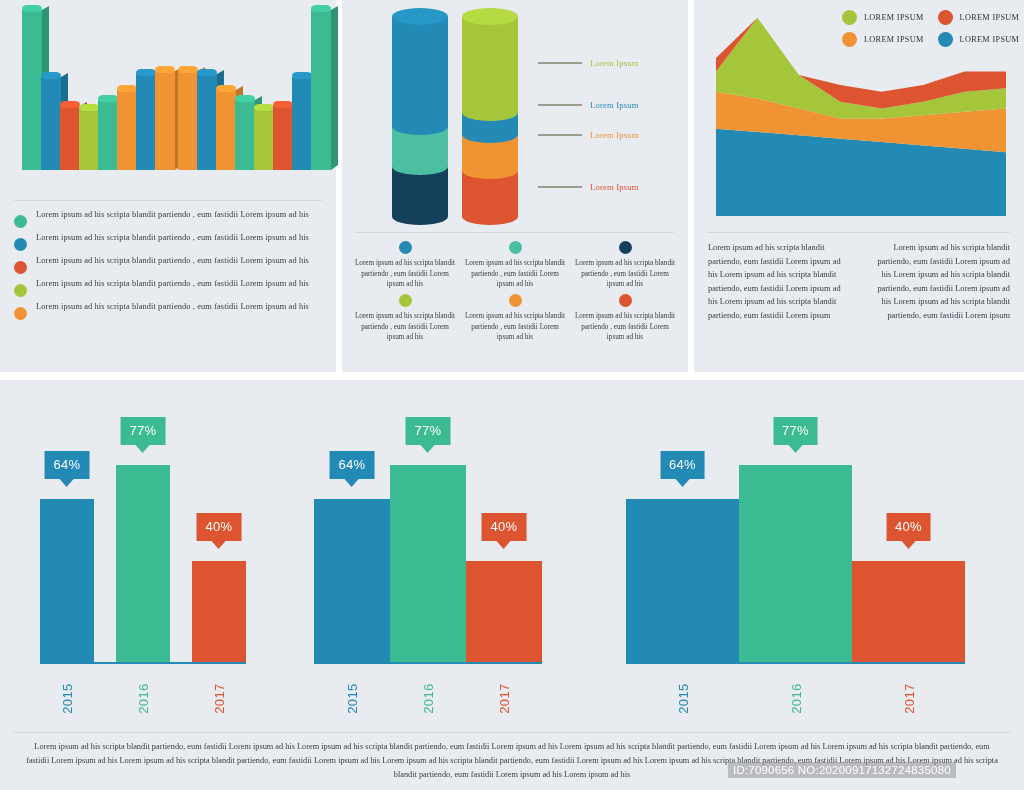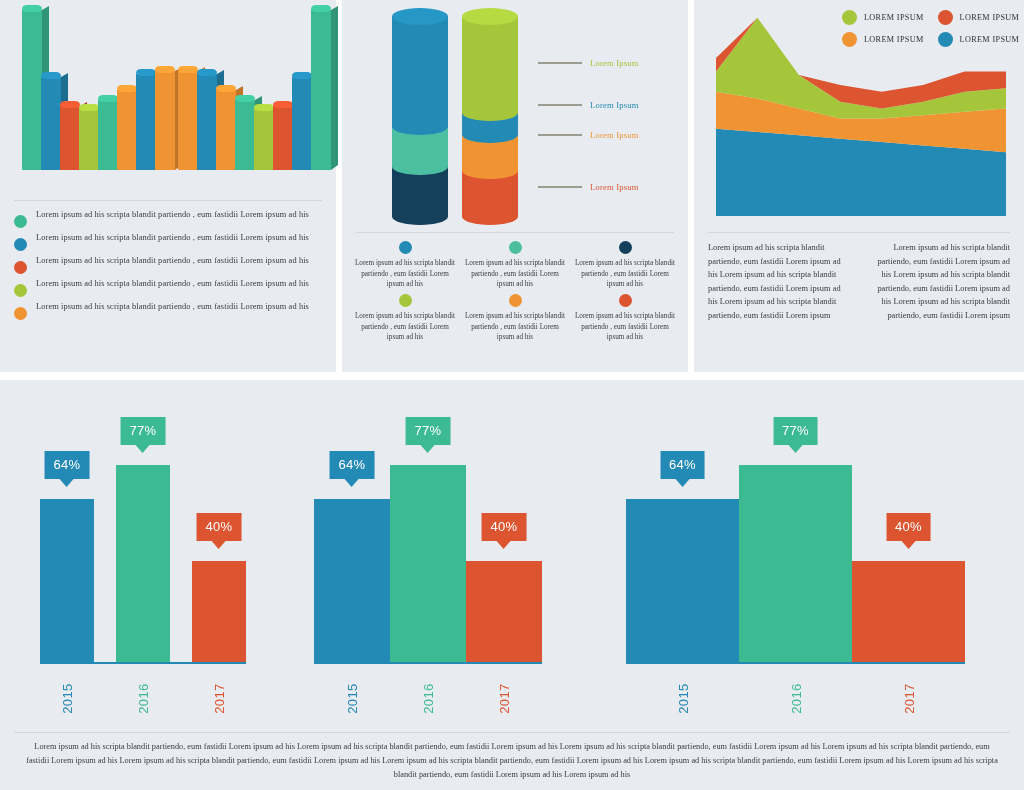--- a/index.html
+++ b/index.html
@@ -440,14 +440,15 @@
             <div class="badge" style="background: rgb(221, 84, 48); color: rgb(221, 84, 48); bottom: 123px;"><span style="color: rgb(255, 255, 255);">40%</span><span class="tail"></span></div>
           </div>
           <div class="ylabel" style="left: 342.5px; color: rgb(221, 84, 48);">2017</div>
           <div class="baseline" style="left: 60px; width: 339px; background: rgb(35, 137, 181);"></div>
         </div>
       </div>
     <div class="bottom-divider"></div>
     <div class="bottom-para">Lorem ipsum ad his scripta blandit partiendo, eum fastidii Lorem ipsum ad his Lorem ipsum ad his scripta blandit partiendo, eum fastidii Lorem ipsum ad his Lorem ipsum ad his scripta blandit partiendo, eum fastidii Lorem ipsum ad his Lorem ipsum ad his scripta blandit partiendo, eum fastidii Lorem ipsum ad his Lorem ipsum ad his scripta blandit partiendo, eum fastidii Lorem ipsum ad his Lorem ipsum ad his scripta blandit partiendo, eum fastidii Lorem ipsum ad his Lorem ipsum ad his scripta blandit partiendo, eum fastidii Lorem ipsum ad his Lorem ipsum ad his scripta blandit partiendo, eum fastidii Lorem ipsum ad his Lorem ipsum ad his</div>
   </div>
 
+  <div class="wm-right">ID:7090656 NO:20200917132724835080</div>
 
 </div>
 
 </body></html>

